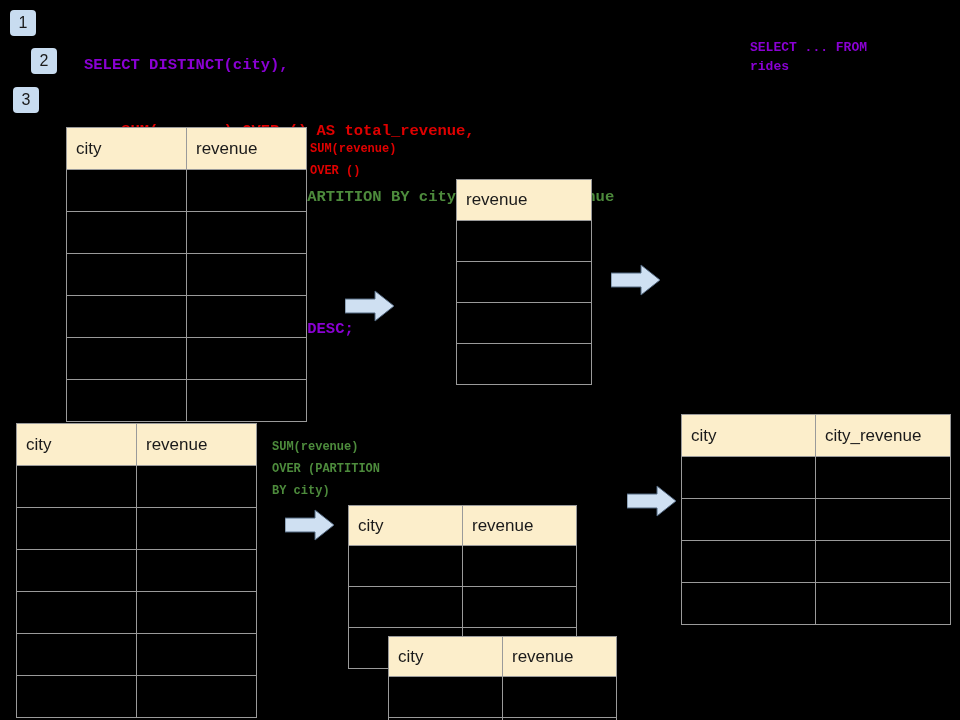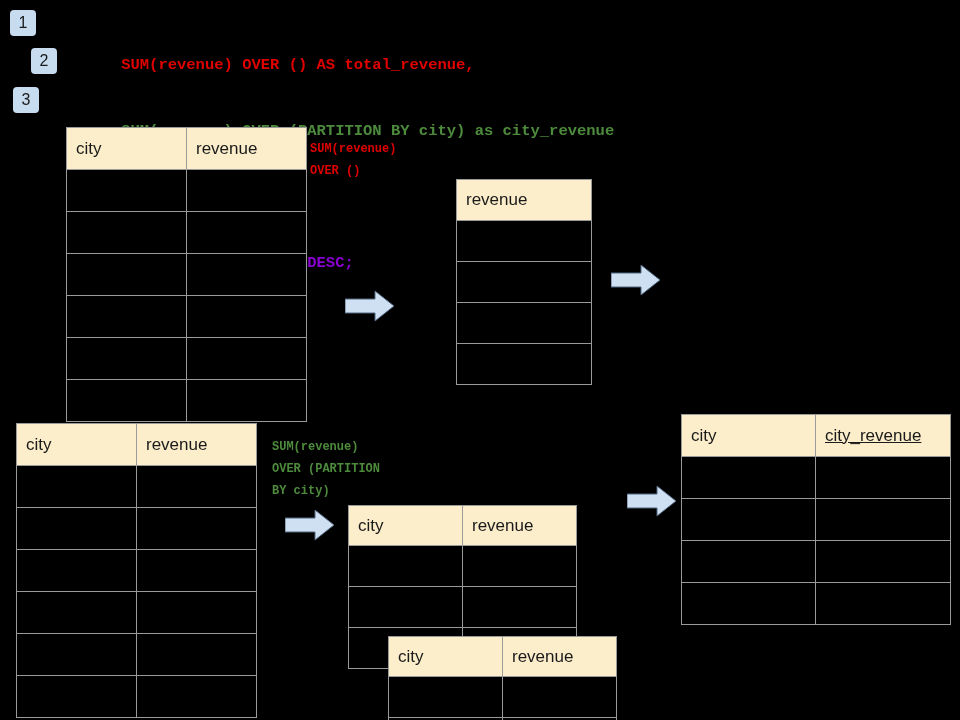--- a/index.html
+++ b/index.html
@@ -92,30 +92,33 @@
   .arrow {
     position: absolute;
   }
 </style>
 </head>
 <body>
 
 <div id="canvas">
 
   <div class="sql-block">
+    <div class="sql-line c-purple">SELECT DISTINCT(city),</div>
     <div class="sql-line c-red">    SUM(revenue) OVER () AS total_revenue,</div>
     <div class="sql-line c-green">    SUM(revenue) OVER (PARTITION BY city) as city_revenue</div>
     <div class="sql-line c-purple">  FROM rides</div>
     <div class="sql-line c-purple">  ORDER by city_revenue DESC;</div>
   </div>
 
   <div class="badge" style="left:10px;  top:10px;">1</div>
   <div class="badge" style="left:31px;  top:48px;">2</div>
   <div class="badge" style="left:13px;  top:87px;">3</div>
 
+  <div class="annot c-purple small" style="left:750px; top:38px;">SELECT ... FROM
+rides</div>
 
   <div class="annot c-red" style="left:310px; top:138px;">SUM(revenue)
 OVER ()</div>
 
   <div class="annot c-green" style="left:272px; top:436px;">SUM(revenue)
 OVER (PARTITION
 BY city)</div>
 
   <table class="tbl" style="left:66px; top:127px; width:240px;">
     <colgroup>
@@ -287,21 +290,21 @@
   </svg>
 
   <table class="tbl" style="left:681px; top:414px; width:269px;">
     <colgroup>
         <col style="width:134px">
         <col style="width:135px">
       </colgroup>
     <thead>
       <tr>
         <th style="height:41px;">city</th>
-        <th style="height:41px;text-decoration:underline;">city_revenue</th>
+        <th style="height:41px;">city_revenue</th>
       </tr>
     </thead>
     <tbody>
       <tr>
           <td style="height:41px;"></td>
           <td></td>
         </tr>
       <tr>
           <td style="height:41px;"></td>
           <td></td>

